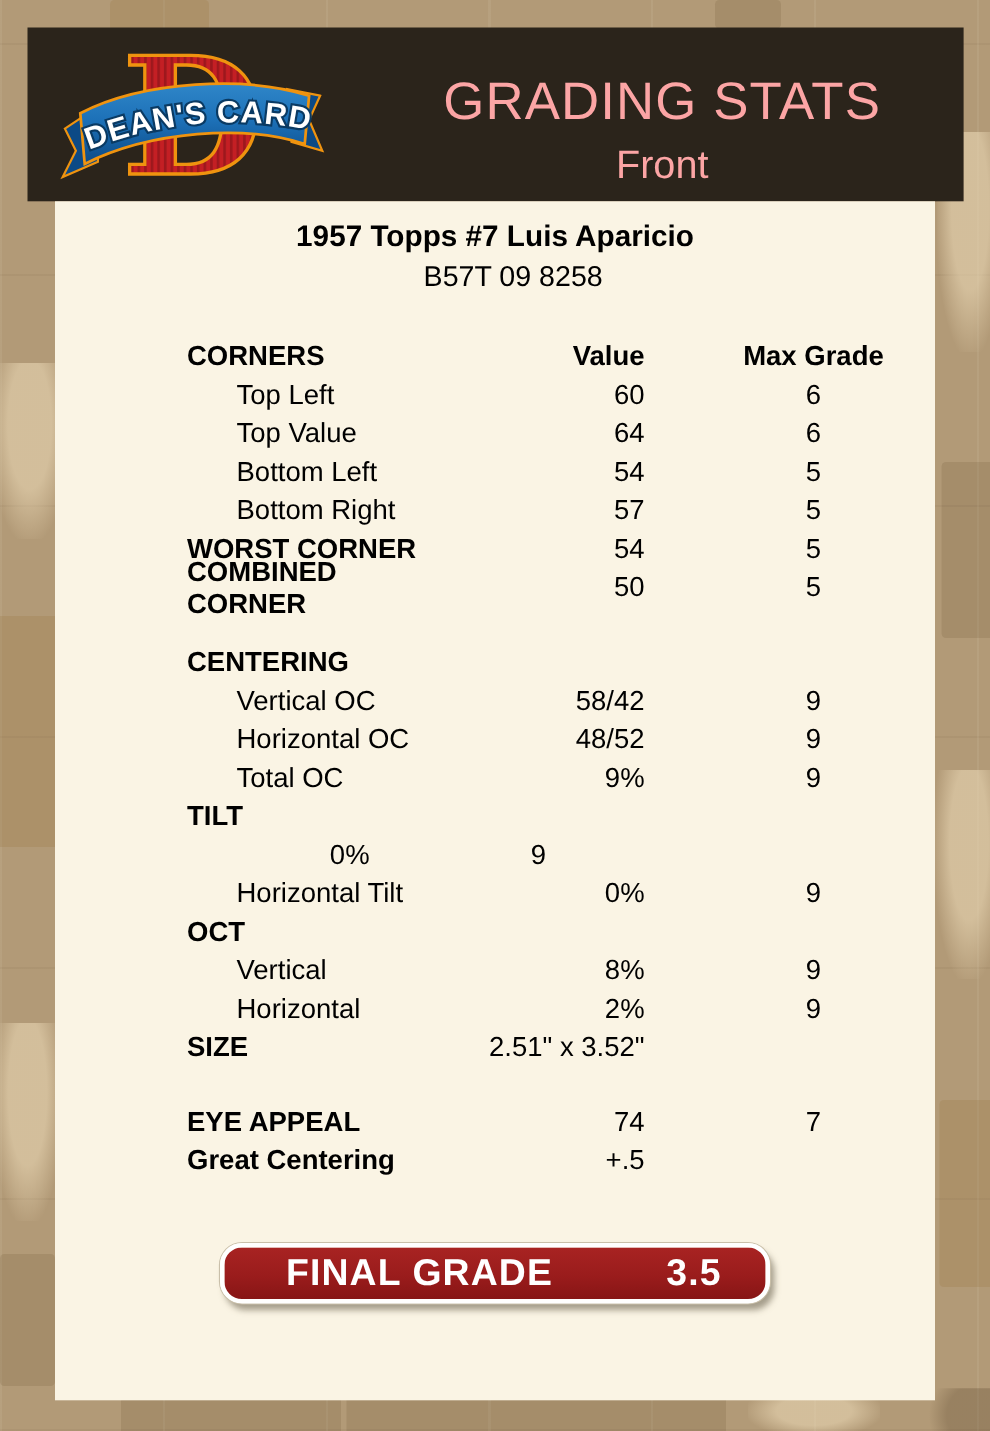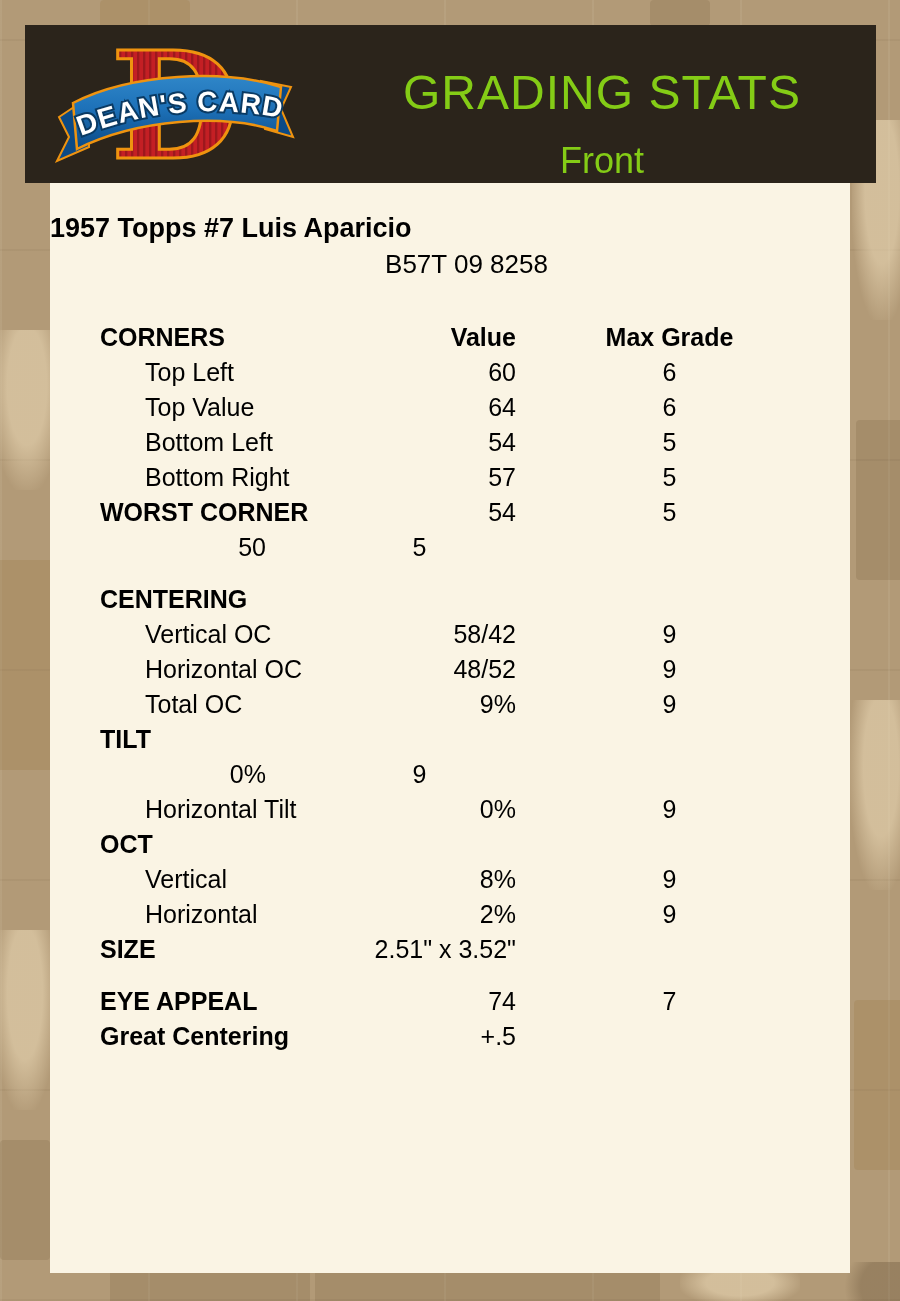--- a/index.html
+++ b/index.html
@@ -16,38 +16,38 @@
   }
   .ph{position:absolute;border-radius:4px;}
   .cA{background:radial-gradient(ellipse at 50% 35%, rgba(238,220,185,0.55) 0 40%, rgba(238,220,185,0) 75%);}
   .cB{background:rgba(78,54,24,0.13);}
   .cC{background:rgba(150,112,60,0.22);}
   .cD{background:radial-gradient(circle at 50% 50%, rgba(60,40,18,0.22) 0 45%, rgba(60,40,18,0) 70%);}
 
   
   .band{position:absolute;left:25px;top:25px;width:851px;height:158px;background:#2b241b;}
   .logo{position:absolute;left:28px;top:6px;width:244px;height:146px;cursor:pointer;}
-  .head-text{position:absolute;left:302px;top:40px;width:550px;text-align:center;color:#84cc16;}
+  .head-text{position:absolute;left:302px;top:40px;width:550px;text-align:center;color:#fca5a5;}
   .head-title{font-size:48px;font-weight:400;letter-spacing:1px;line-height:56px;}
-  .head-sub{font-size:36px;font-weight:400;line-height:44px;margin-top:18px;}
+  .head-sub{font-size:36px;font-weight:400;line-height:44px;margin-top:7px;}
 
   
   .panel{position:absolute;left:50px;top:183px;width:800px;height:1090px;background:#faf4e4;}
-  .card-title{margin-top:27px;font-size:27px;font-weight:bold;line-height:36px;}
+  .card-title{margin-top:14px;text-align:center;font-size:27px;font-weight:bold;line-height:36px;}
   .card-serial{text-align:center;font-size:26px;line-height:36px;margin-left:33px;}
 
   
-  .gtable{margin-top:38px;padding-left:50px;}
+  .gtable{margin-top:38px;padding-left:120px;}
   .trow{display:flex;align-items:center;height:35px;font-size:25px;}
   .c-label{width:250px;}
   .c-value{width:166px;text-align:right;}
   .c-max{width:155px;margin-left:76px;text-align:center;}
   .bold{font-weight:bold;}
   .indent .c-label{padding-left:45px;box-sizing:border-box;}
-  .gap{margin-top:17px;}
+  .gap{margin-top:33px;}
   .red{color:#8e2121;font-weight:bold;}
 
   
   .final-btn{
     position:absolute;left:150px;top:947px;width:500px;height:55px;
     background:linear-gradient(180deg,#a82322 0%, #9a1c1c 55%, #871515 100%);
     border:4px solid #ffffff;border-radius:20px;
     box-shadow:0 0 0 1px #c9bfa9, 4px 6px 6px rgba(95,85,65,0.55);
     display:flex;align-items:center;justify-content:space-between;
     padding:0 40px 0 56px;box-sizing:border-box;
@@ -147,20 +147,21 @@
         <div class="c-max">5</div>
       </div>
 
       <div class="trow">
         <div class="c-label bold">WORST CORNER</div>
         <div class="c-value">54</div>
         <div class="c-max">5</div>
       </div>
 
       <div class="trow">
+        <div class="c-label bold">COMBINED CORNER</div>
         <div class="c-value">50</div>
         <div class="c-max">5</div>
       </div>
 
       <div class="trow gap">
         <div class="c-label bold">CENTERING</div>
         <div class="c-value"></div>
         <div class="c-max"></div>
       </div>
 
@@ -231,15 +232,19 @@
 
 
       <div class="trow">
         <div class="c-label bold">Great Centering</div>
         <div class="c-value">+.5</div>
         <div class="c-max"></div>
       </div>
 
     </div>
 
+    <div class="final-btn">
+      <span>FINAL GRADE</span>
+      <span>3.5</span>
+    </div>
 
   </div>
 </div>
 
 </body></html>

